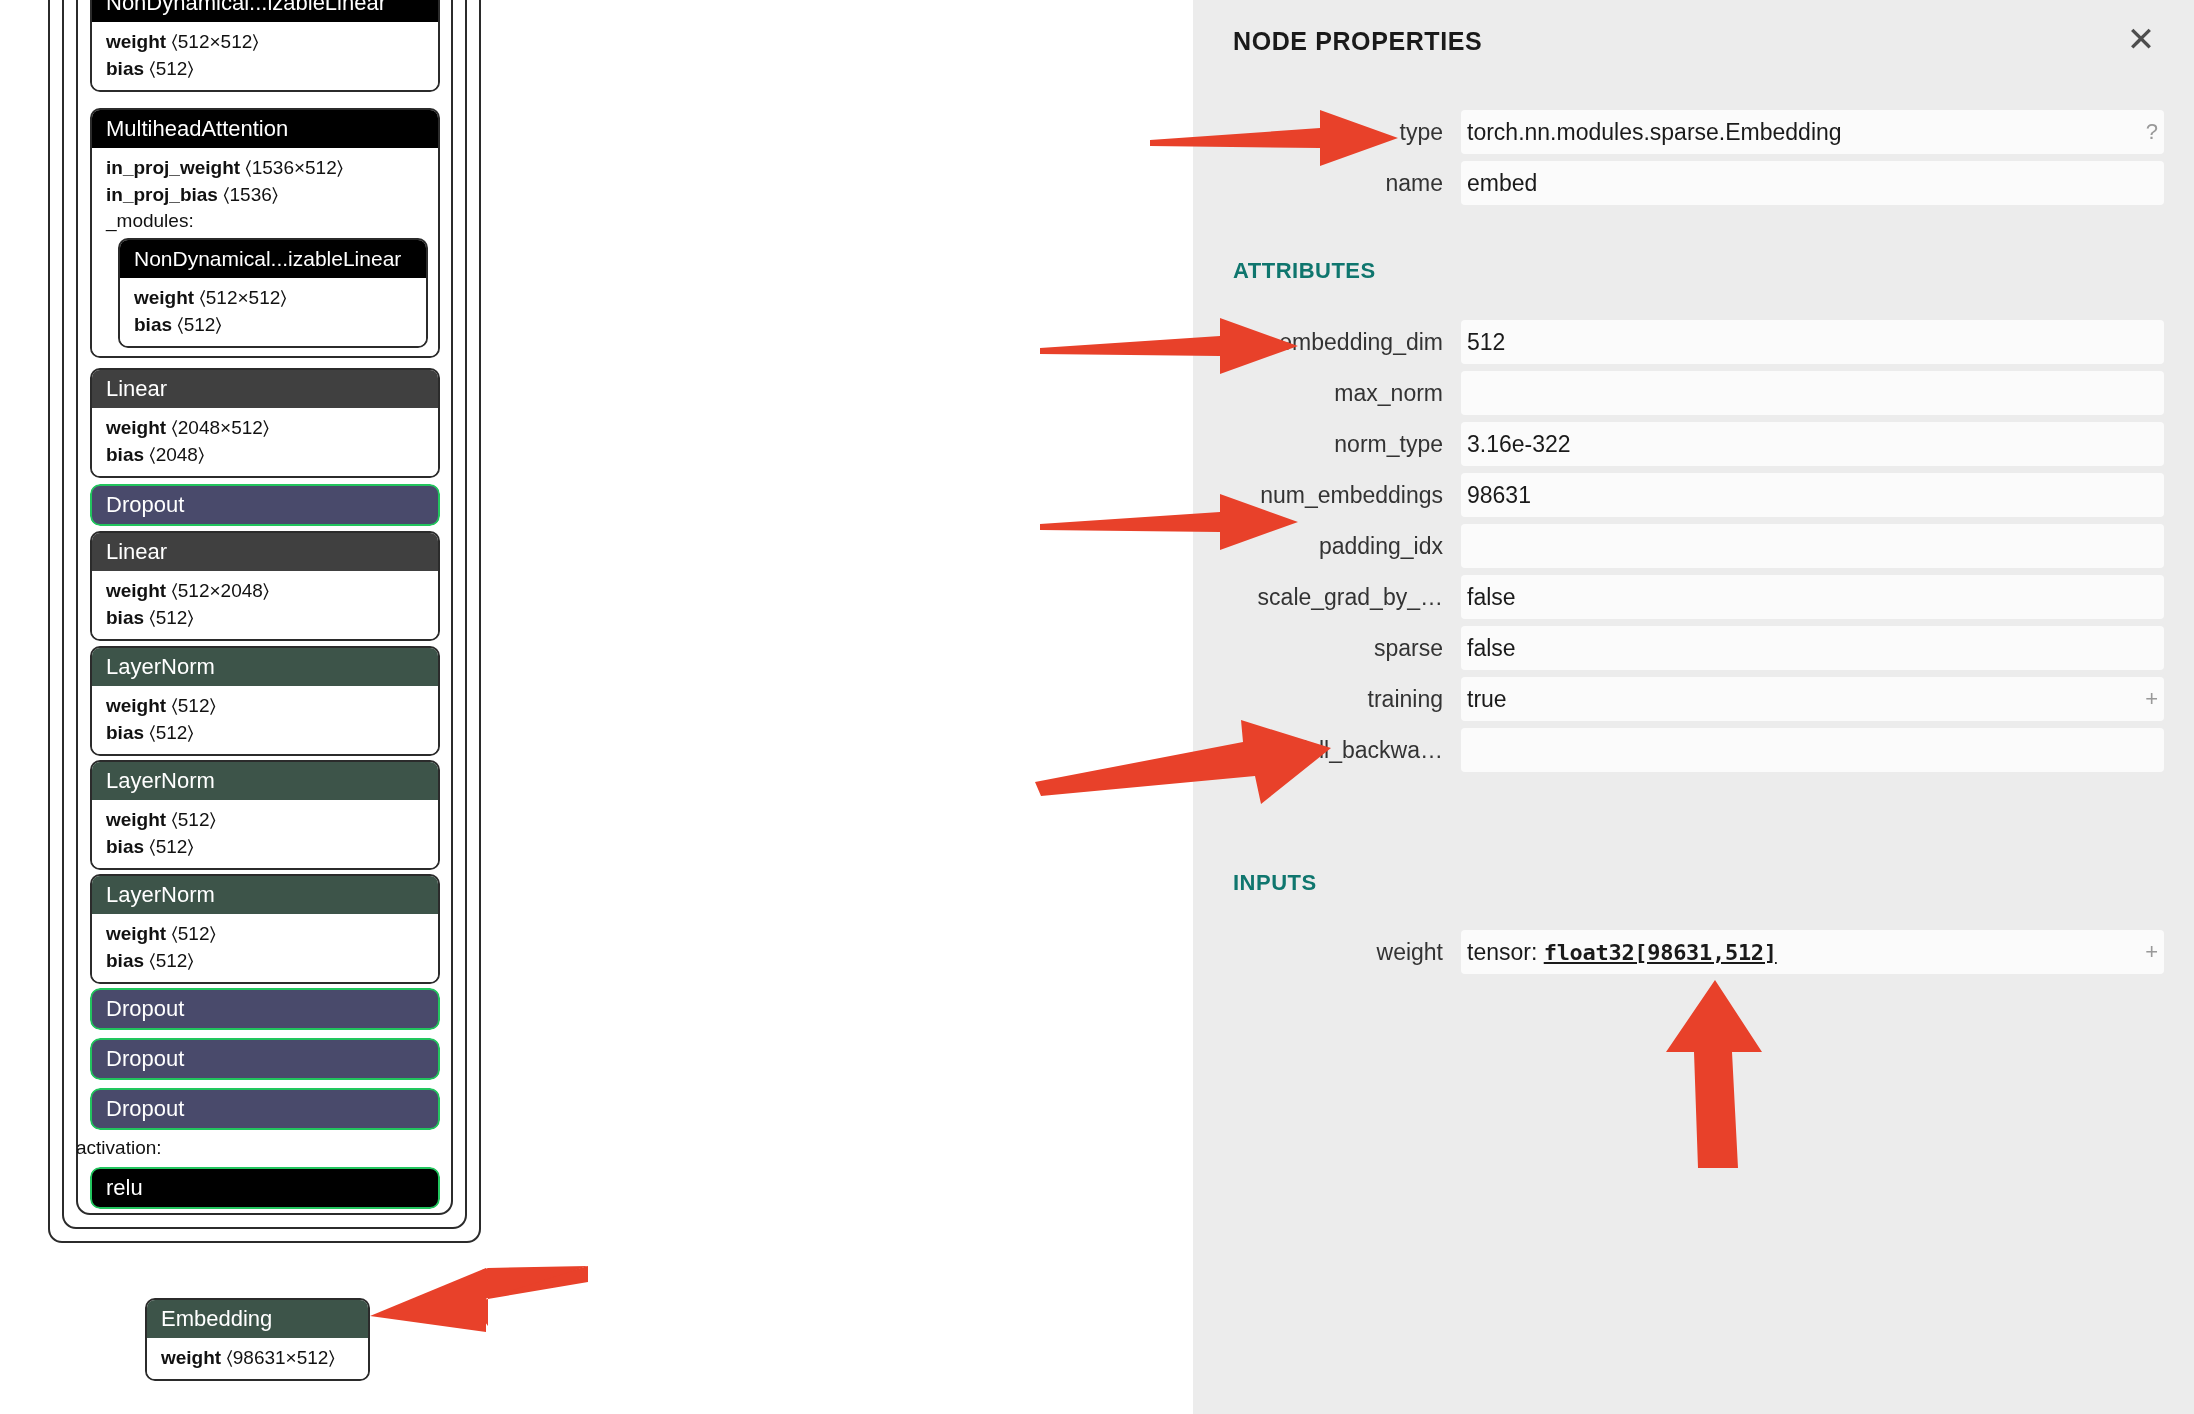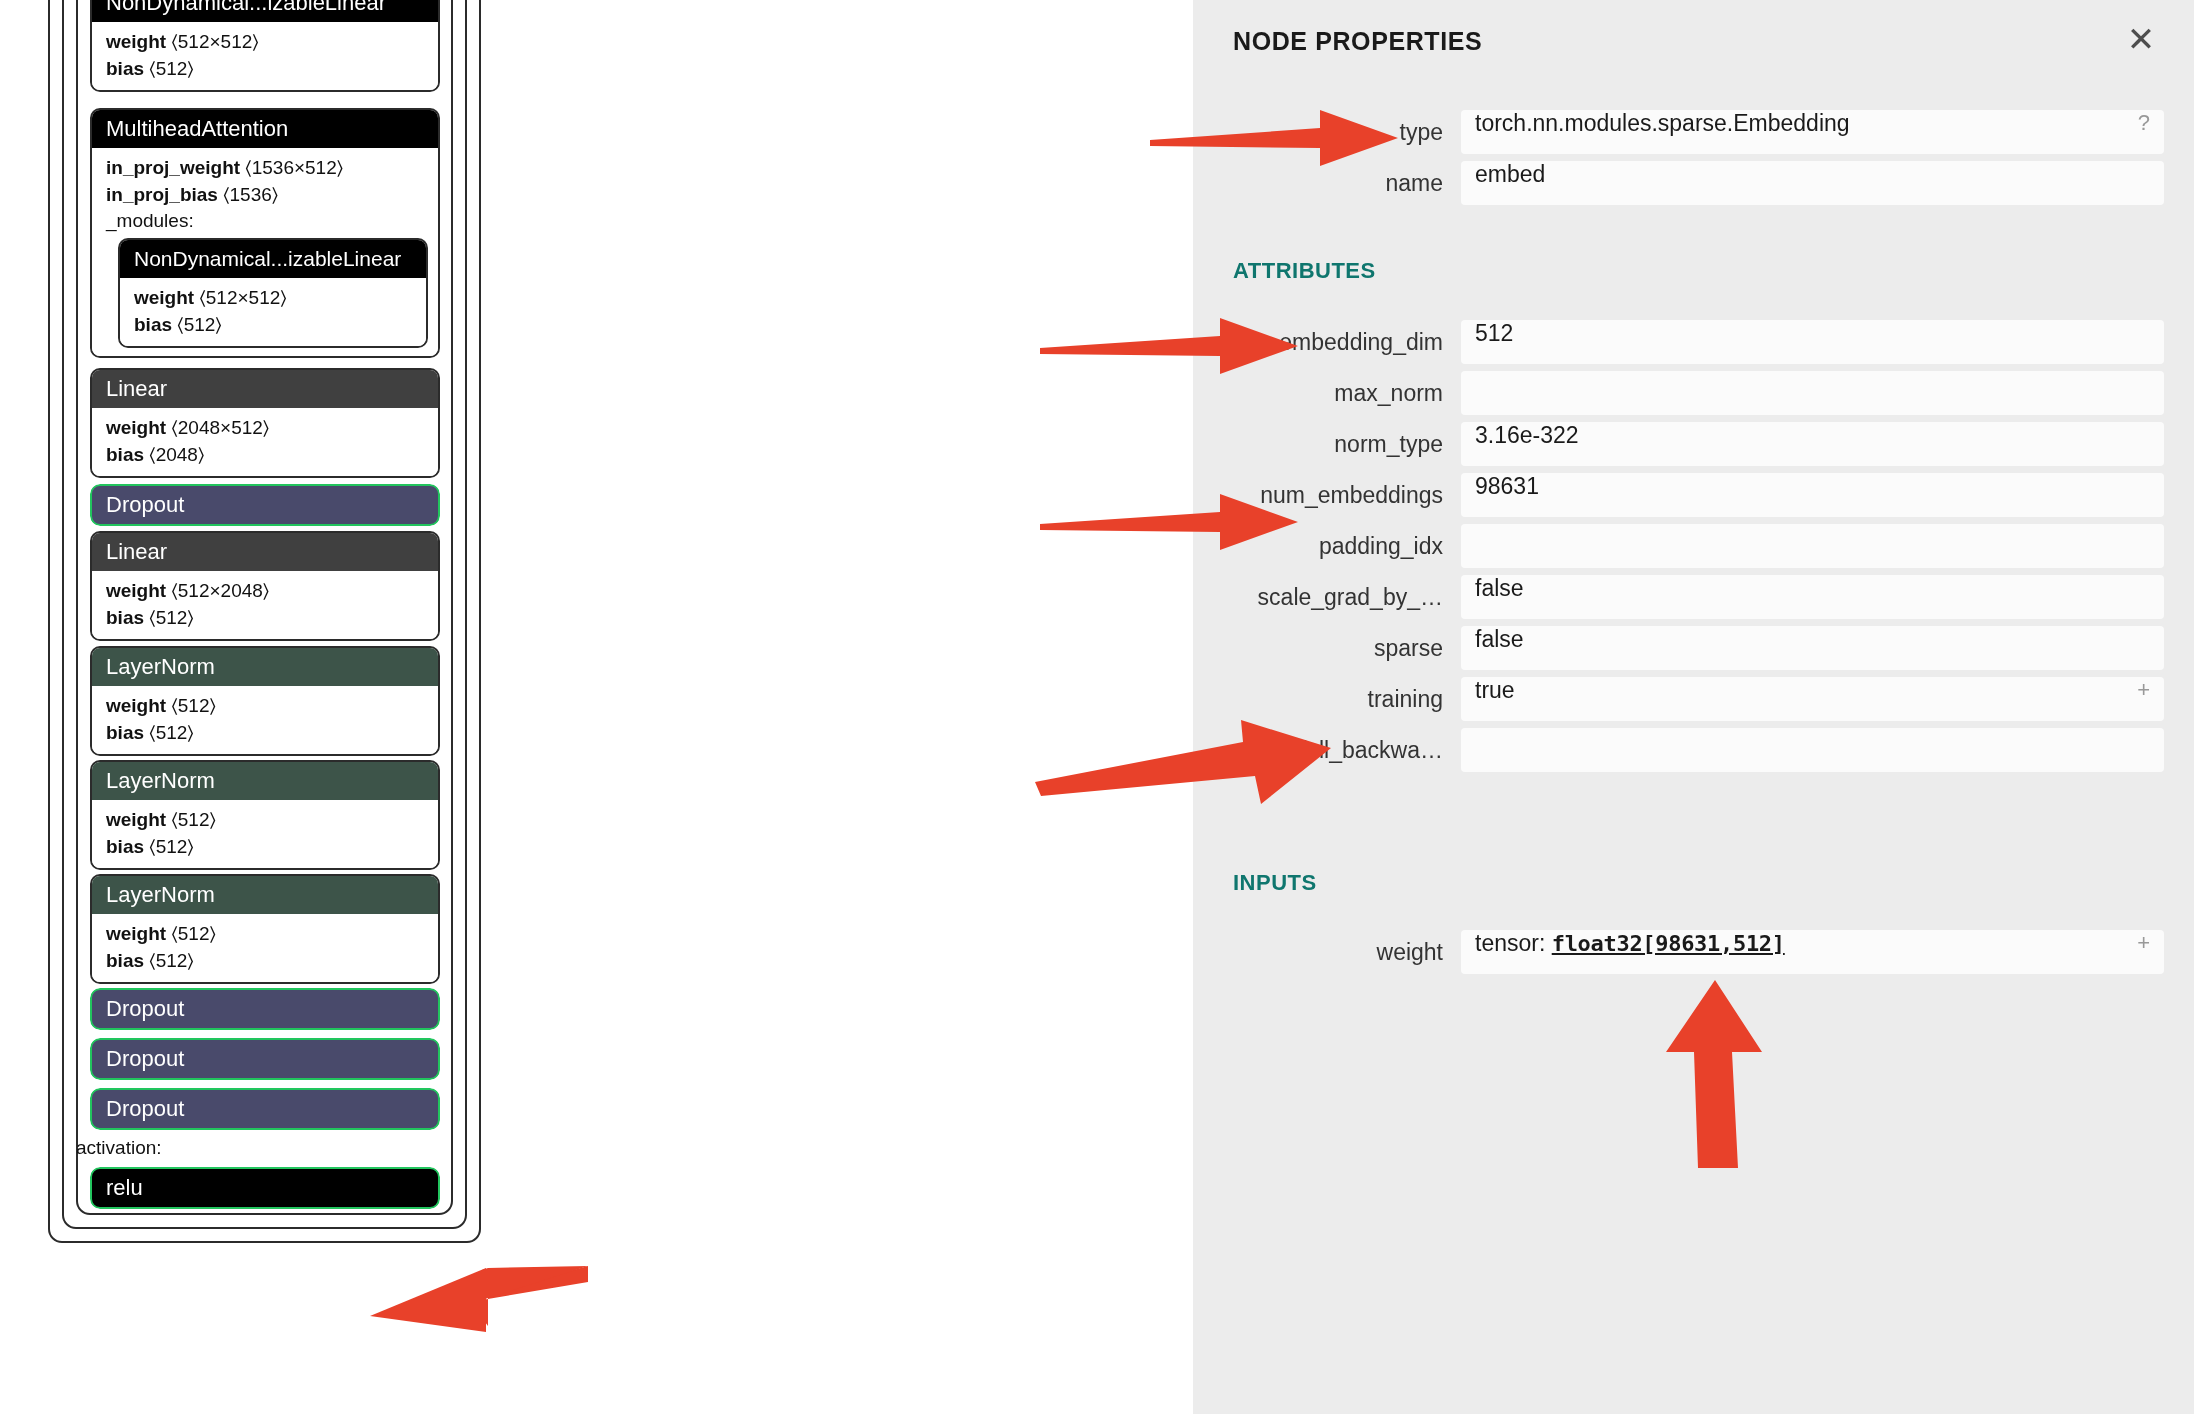--- a/index.html
+++ b/index.html
@@ -137,22 +137,22 @@
     color: #333333;
     white-space: nowrap;
     overflow: hidden;
   }
   .prop-value {
     flex: 1 1 auto;
     height: 44px;
     background: #fbfbfb;
     border-radius: 4px;
     display: flex;
-    align-items: flex-start;
-    padding: 0 14px;
+    align-items: center;
+    padding: 0 6px;
     font-size: 23px;
     color: #1a1a1a;
     position: relative;
     white-space: nowrap;
     overflow: hidden;
   }
   .prop-value .val-text { flex: 1 1 auto; }
   .prop-value .adorn {
     flex: 0 0 auto;
     color: #999999;
@@ -307,20 +307,29 @@
 
     <div class="node collapsed" style="top:1088px;">
       <div class="node-head hdr-purple">Dropout</div>
     </div>
 
     <div class="plain-line" style="position:absolute; left:76px; top:1135px; width:340px;">activation:</div>
     <div class="node collapsed" style="top:1167px;">
       <div class="node-head hdr-black">relu</div>
     </div>
 
+    <div class="node" style="left:145px; top:1298px; width:225px;">
+      <div class="node-head hdr-green">Embedding</div>
+      <div class="node-body">
+        <div class="attr-line">
+          <b>weight</b>
+          <span class="dim">〈98631×512〉</span>
+        </div>
+      </div>
+    </div>
 
     <svg class="arrow-svg" style="left:370px; top:1260px;" width="220" height="110" viewBox="0 0 220 110">
       <polygon points="218,6 100,38 118,12 118,66 100,42 218,22" fill="#e8412a"></polygon>
       <polygon points="116,8 0,56 116,72" fill="#e8412a"></polygon>
       <polygon points="218,6 112,40 112,10 118,8" fill="#e8412a"></polygon>
     </svg>
 
   </div>
 
   <div id="sidebar">

